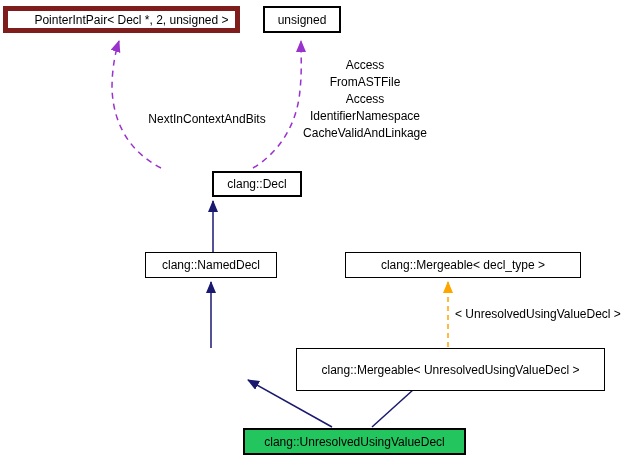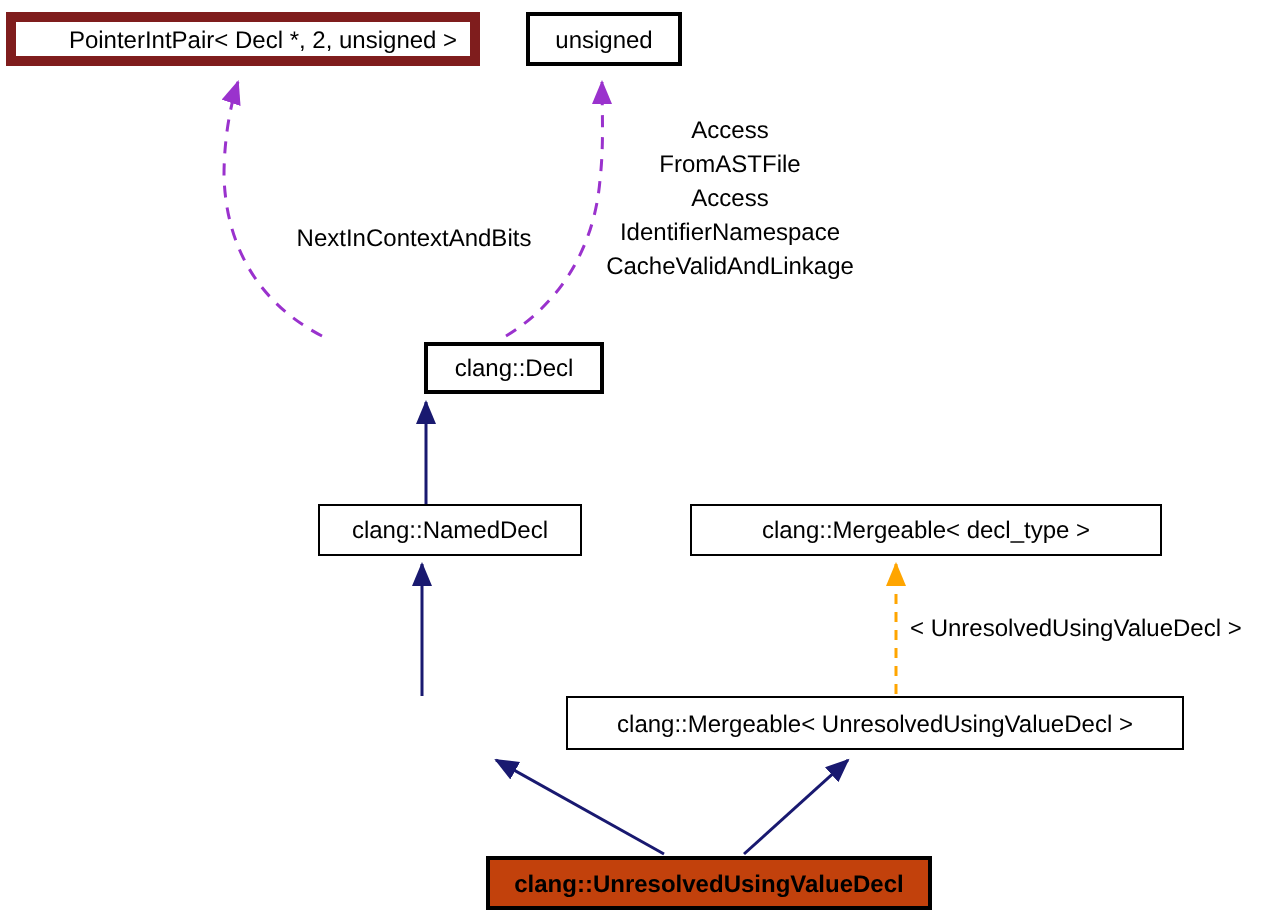--- a/index.html
+++ b/index.html
@@ -28,23 +28,22 @@
     white-space: nowrap;
   }
   .node.external {
     border: 5px solid #7f1d1d;
     padding-left: 20px;
   }
   .node.thick {
     border-width: 2px;
   }
   .node.current {
-    background: #c2410c;
+    background: #22c55e;
     border-width: 2px;
-    font-weight: bold;
   }
   .edge-label {
     position: absolute;
     font-size: 12px;
     color: #000000;
     white-space: nowrap;
   }
   .edge-label.centered {
     transform: translateX(-50%);
     text-align: center;
@@ -98,30 +97,30 @@
   </div>
 
   <div class="node thick" style="left:263px; top:6px; width:78px; height:27px;">
     <span>unsigned</span>
   </div>
 
   <div class="node thick" style="left:168px; top:171px; width:90px; height:26px;margin-left:44px;">
     <span>clang::Decl</span>
   </div>
 
-  <div class="node" style="left:159px; top:252px; width:132px; height:26px;justify-content:center;">
+  <div class="node" style="left:145px; top:252px; width:132px; height:26px;justify-content:center;">
     <span>clang::NamedDecl</span>
   </div>
 
   <div class="node" style="left:345px; top:252px; width:236px; height:26px;">
     <span>clang::Mergeable&lt; decl_type &gt;</span>
   </div>
 
 
-  <div class="node" style="left:283px; top:348px; width:309px; height:27px;">
+  <div class="node" style="left:296px; top:348px; width:309px; height:43px;">
     <span>clang::Mergeable&lt; UnresolvedUsingValueDecl &gt;</span>
   </div>
 
   <div class="node current" style="left:243px; top:428px; width:223px; height:27px;">
     <span>clang::UnresolvedUsingValueDecl</span>
   </div>
 
   <div class="edge-label centered" style="left:207px; top:112px;">NextInContextAndBits</div>
 
   <div class="edge-label centered multiline" style="left:353px; top:57px;margin-left:12px;">

